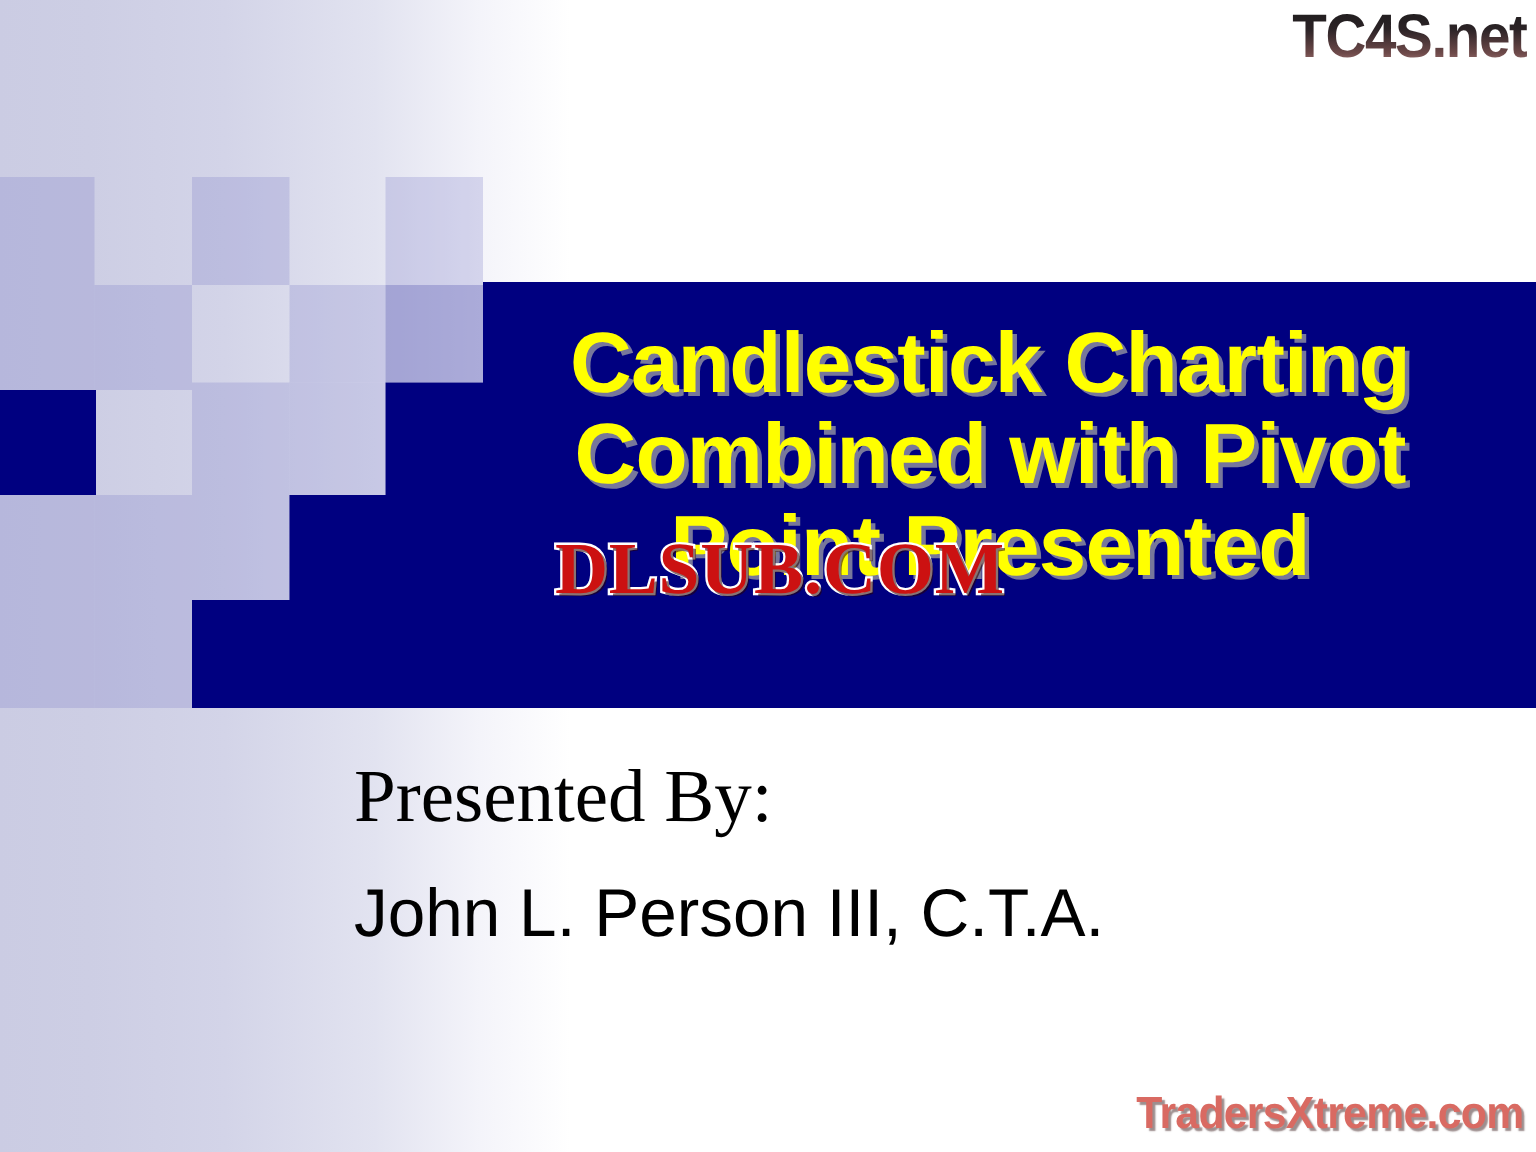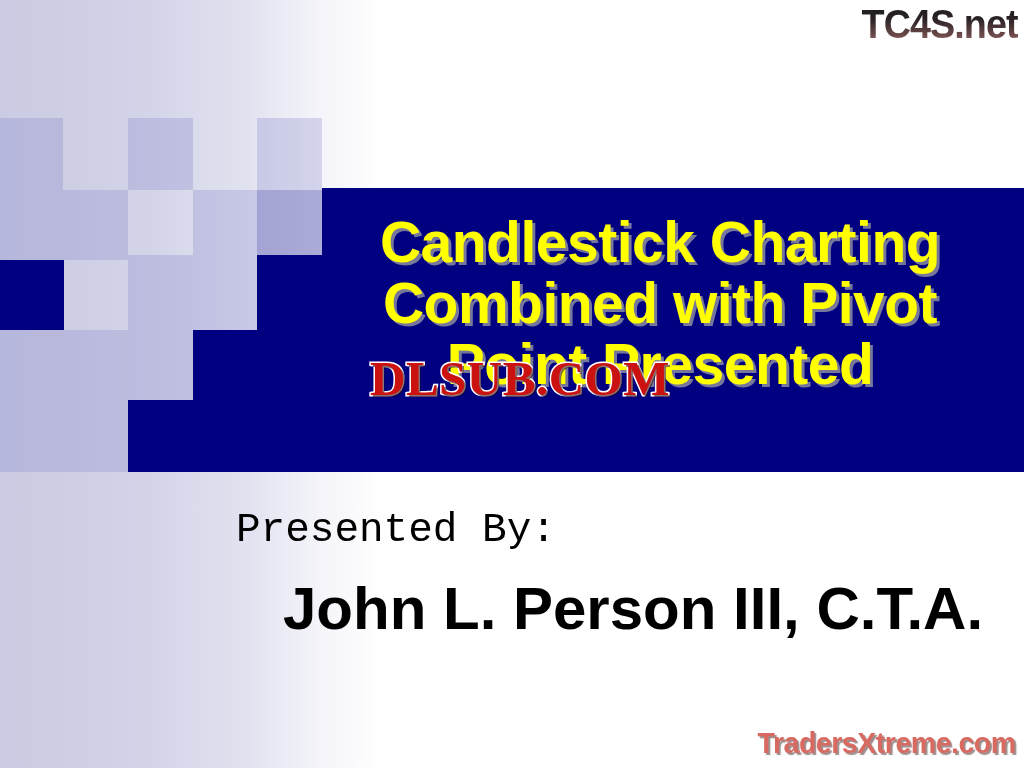--- a/index.html
+++ b/index.html
@@ -117,36 +117,35 @@
   }
 
   
   #subtitle-block {
     position: absolute;
     left: 236px;
     top: 505px;
     z-index: 20;
   }
   #presented-by {
-    font-family: Liberation Mono, monospace;
-    font-size: 41px;
+    font-family: Liberation Serif, serif;
+    font-size: 50px;
     line-height: 50px;
     font-weight: normal;
     color: #000000;
     white-space: nowrap;
   }
   #presenter-name {
     font-family: "Liberation Sans", sans-serif;
-    font-size: 60px;
+    font-size: 45px;
     line-height: 56px;
-    font-weight: bold;
+    font-weight: normal;
     color: #000000;
     margin-top: 26px;
     white-space: nowrap;
-    margin-left: 47px;
   }
 
   
   #logo-tc4s {
     position: absolute;
     right: 6px;
     top: 1px;
     z-index: 50;
     font-family: "Liberation Sans", sans-serif;
     font-weight: bold;

